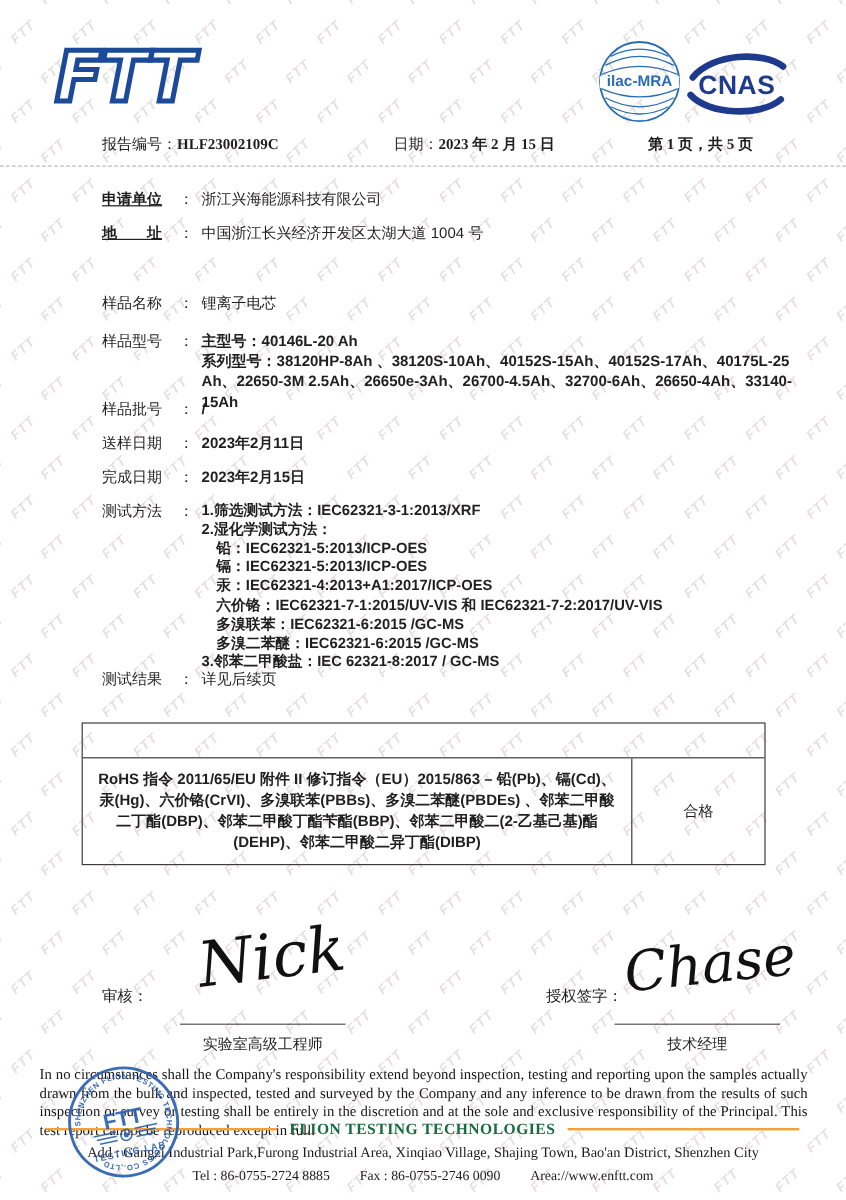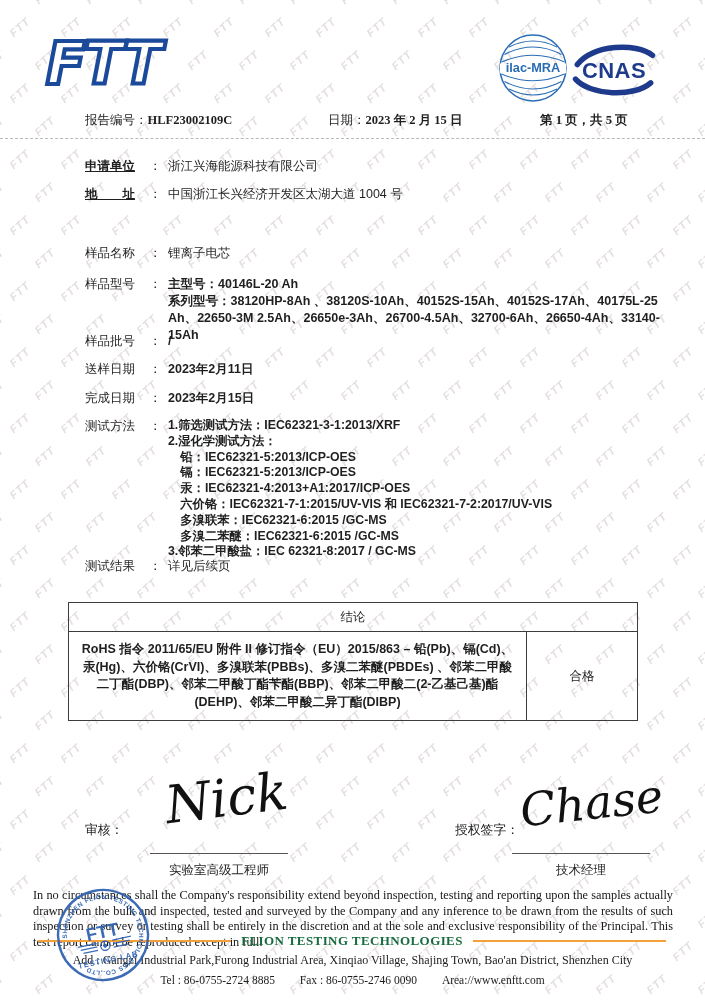--- a/index.html
+++ b/index.html
@@ -617,21 +617,20 @@
 3.邻苯二甲酸盐：IEC 62321-8:2017 / GC-MS</span>
     </div>
     <div class="frow" style="top:558px">
       <span class="flabel">测试结果</span>
       <span class="fcolon">：</span>
       <span class="fvalue">详见后续页</span>
     </div>
 
     <div class="rtable">
       <div class="rt-row rt-head">
-        <div class="rt-con">结论</div>
       </div>
       <div class="rt-row rt-body">
         <div class="rt-req">RoHS 指令 2011/65/EU 附件 II 修订指令（EU）2015/863 – 铅(Pb)、镉(Cd)、汞(Hg)、六价铬(CrVI)、多溴联苯(PBBs)、多溴二苯醚(PBDEs) 、邻苯二甲酸二丁酯(DBP)、邻苯二甲酸丁酯苄酯(BBP)、邻苯二甲酸二(2-乙基己基)酯(DEHP)、邻苯二甲酸二异丁酯(DIBP)</div>
         <div class="rt-con">合格</div>
       </div>
     </div>
 
     <span class="sig-label" style="left:85px;top:822px">审核：</span>
     <span class="sig-script" style="left:165px;top:768px;font-size:52px;transform:rotate(-7deg)">Nick</span>
     <div class="sig-line" style="left:150px;top:853px;width:138px"></div>

